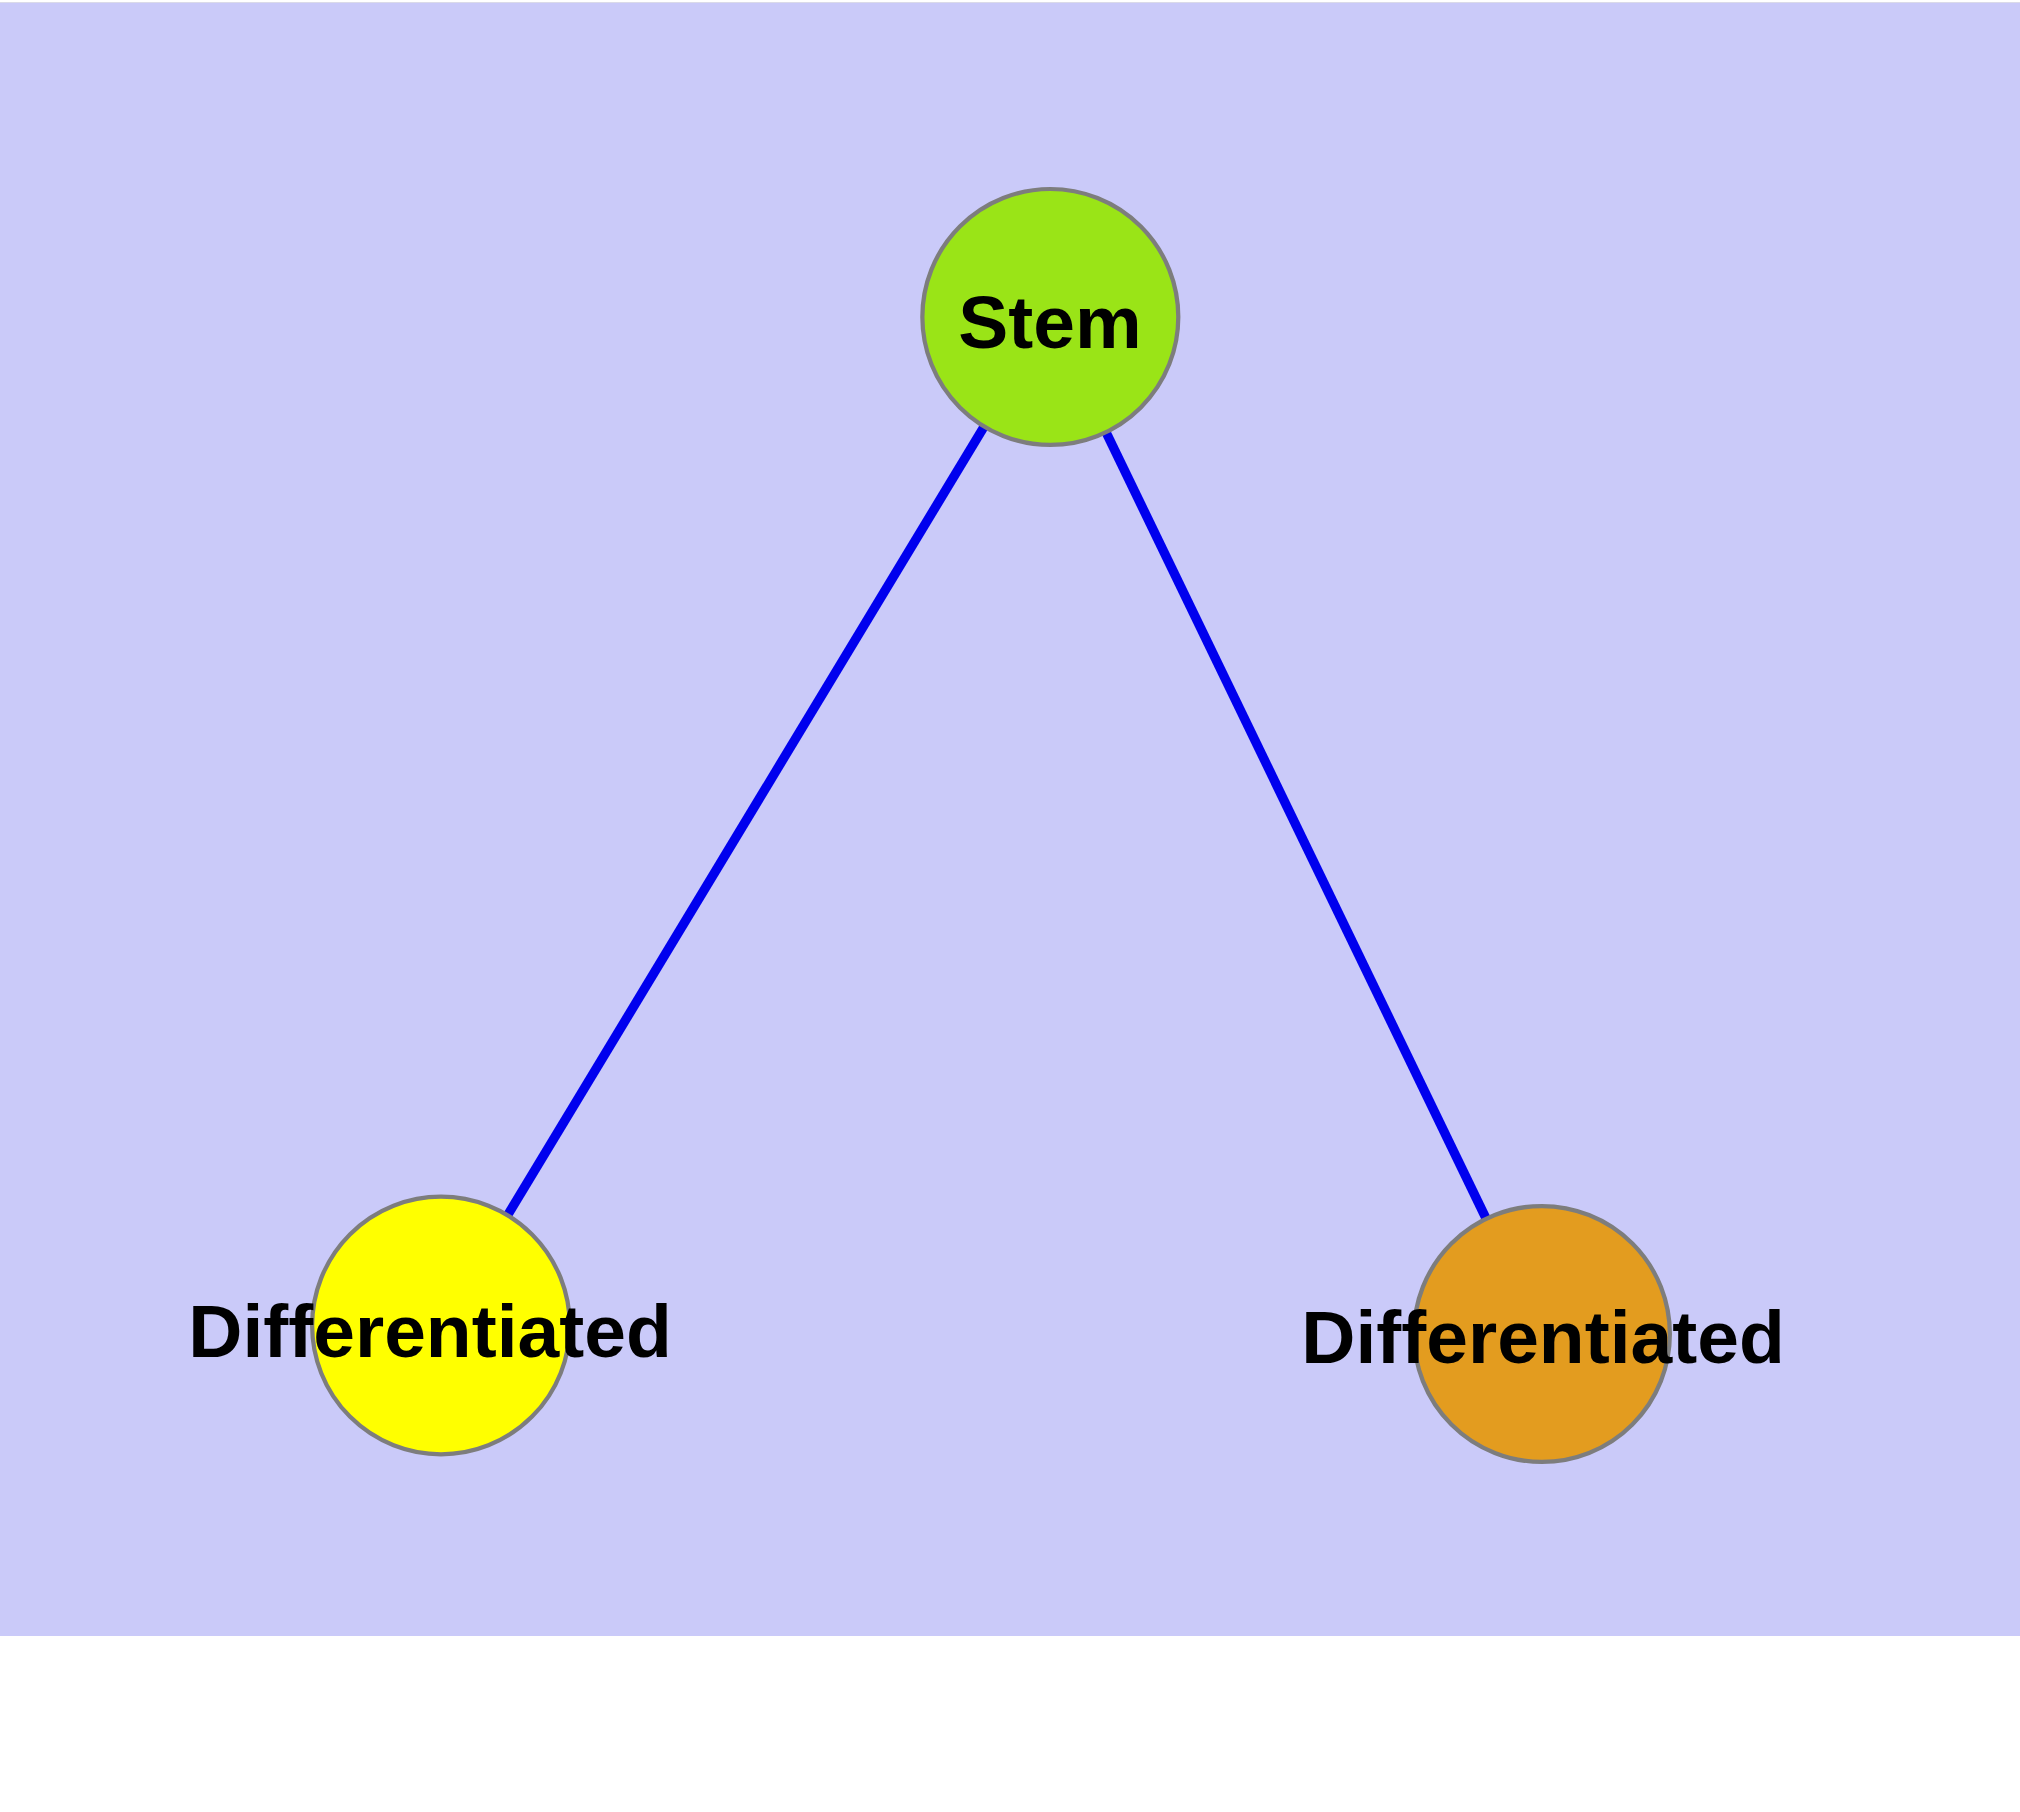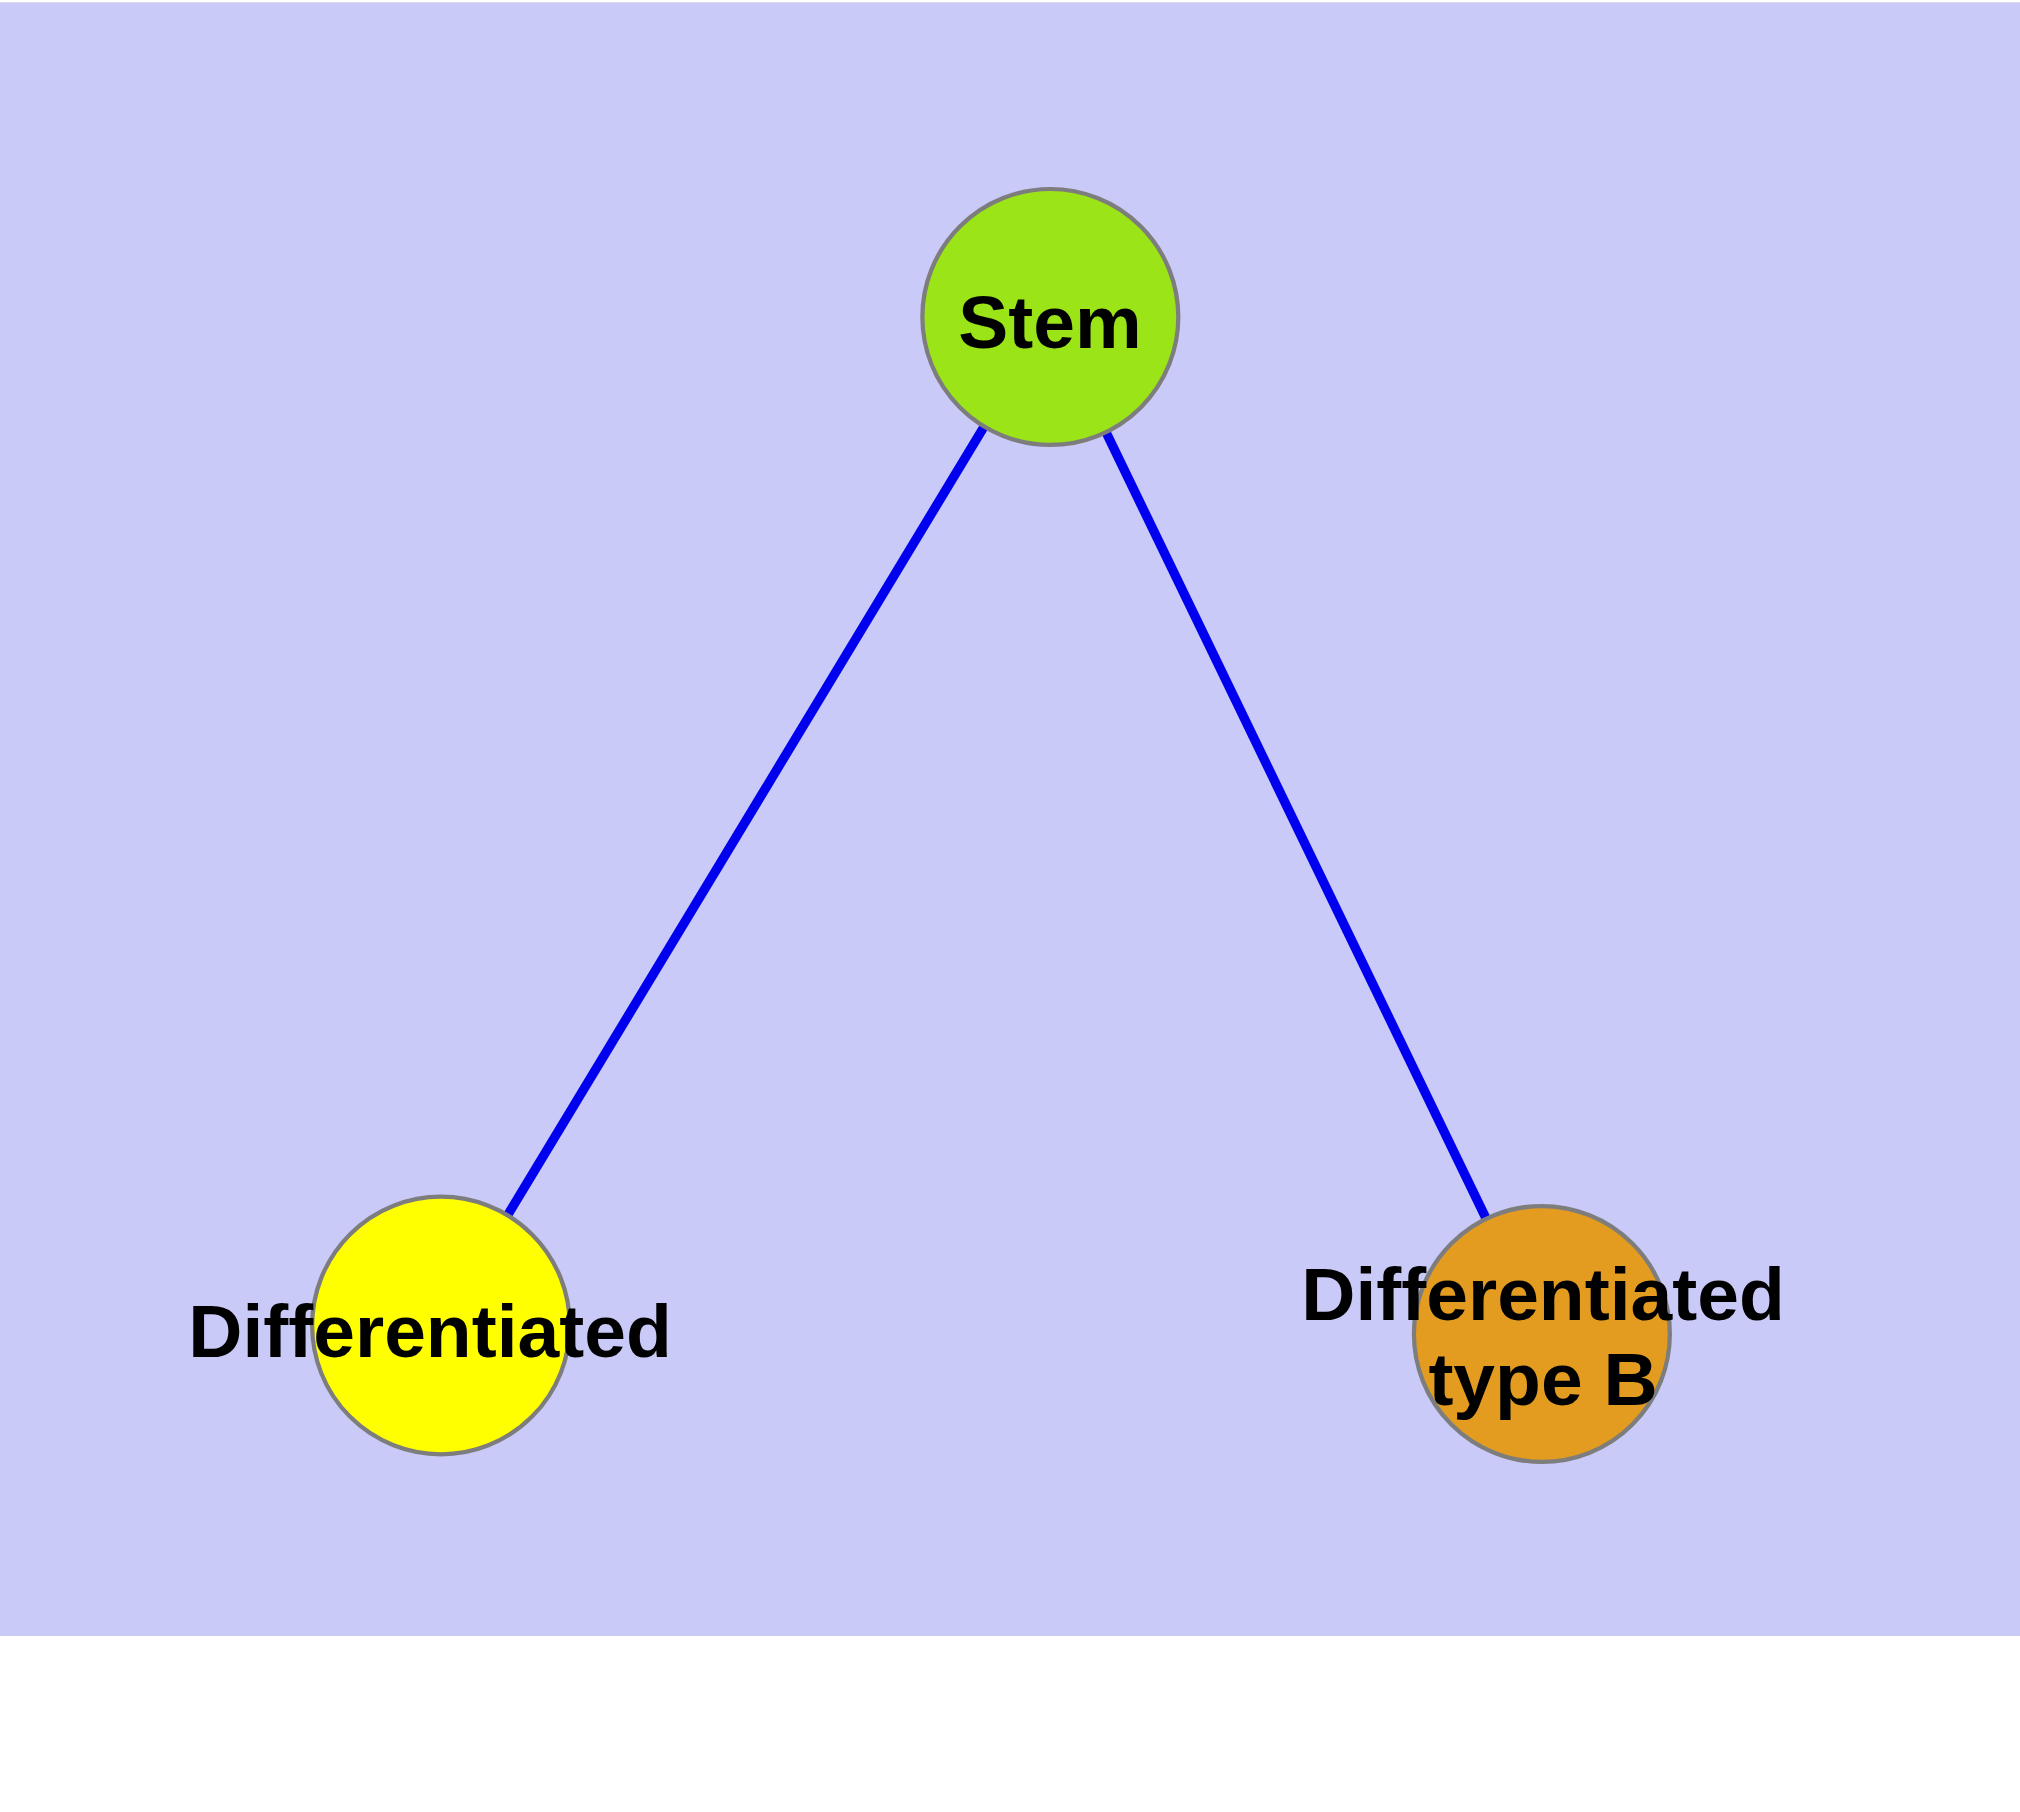--- a/index.html
+++ b/index.html
@@ -55,20 +55,19 @@
   </svg>
 
   <div class="node-label" style="left:1050px; top:322px;">Stem</div>
 
   <div class="node-label" style="left:430px; top:1331px;">
     <div>Differentiated</div>
   </div>
 
   <div class="node-label" style="left:1543px; top:1337px;">
     <div>Differentiated</div>
-    <div>type B</div>
   </div>
 
   <div class="edge-strip top-white"></div>
   <div class="edge-strip top-gray"></div>
   <div class="edge-strip bottom-white"></div>
 </div>
 
 
 </body></html>

